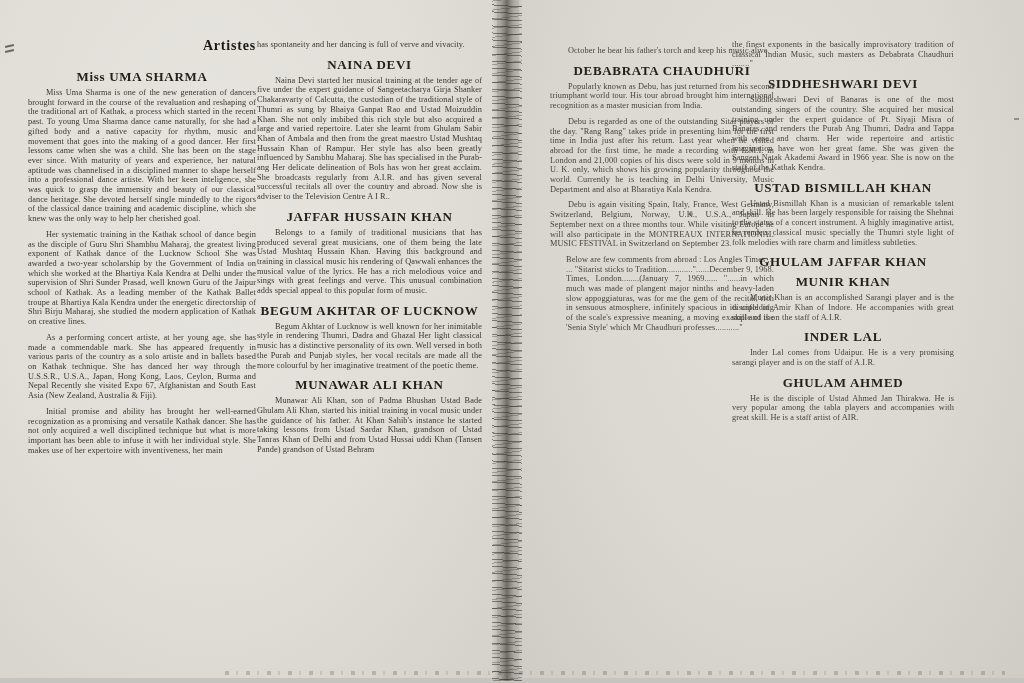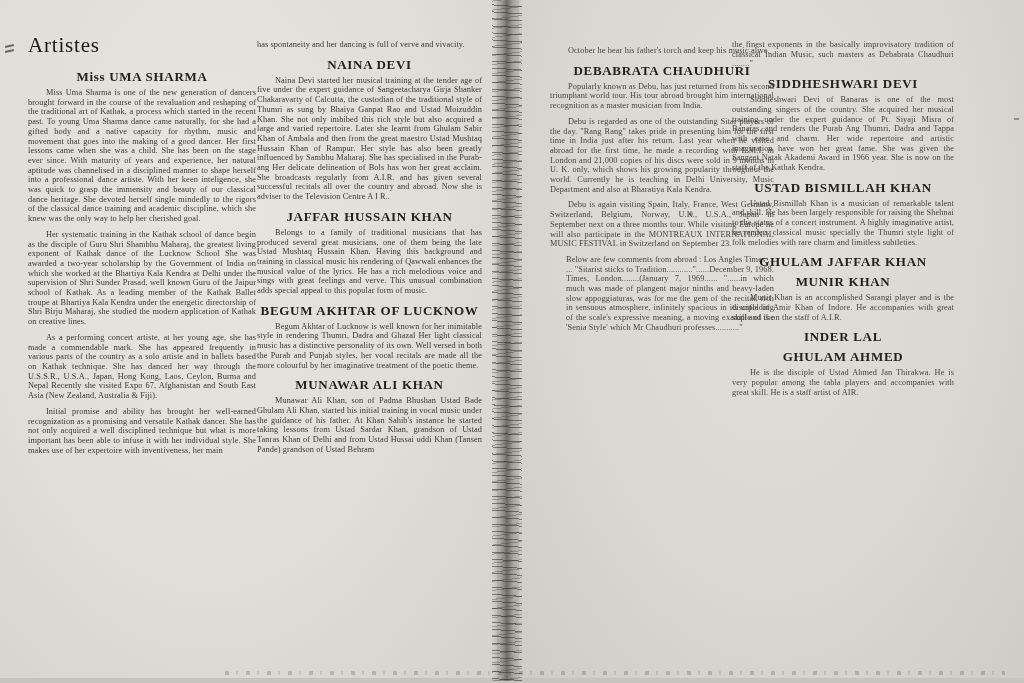--- a/index.html
+++ b/index.html
@@ -37,22 +37,22 @@
   .col{
     position:absolute;text-align:justify;
     color:#3a372f;font-size:8.3px;line-height:9.7px;letter-spacing:.1px;
   }
   #col1{left:28px;top:36px;width:228px;}
   #col2{left:257px;top:40px;width:225px;}
   #col3{left:550px;top:46px;width:224px;color:#47443c;}
   #col4{left:732px;top:40px;width:222px;color:#47443c;}
 
   .title{
-    font-size:21px;line-height:19px;font-weight:normal;color:#1c1a17;
-    letter-spacing:.8px;margin:0 0 16px 0;text-align:left;
+    font-size:14px;line-height:19px;font-weight:bold;color:#1c1a17;
+    letter-spacing:.8px;margin:0 0 16px 0;text-align:right;
   }
   .heading{
     font-size:13px;line-height:11px;font-weight:bold;color:#24211c;
     letter-spacing:.7px;margin:9px 0 6px 0;text-align:center;
   }
   .para{margin:0 0 6px 0;text-indent:18px;}
   .cont{margin:0 0 6px 0;text-indent:0;}
   .quote{margin:0 0 6px 16px;}
 </style>
 </head>
@@ -97,15 +97,16 @@
 <div id="col4" class="col">
     <p class="cont">the finest exponents in the basically improvisatory tradition of classical Indian Music, such masters as Debabrata Chaudhuri ........"</p>
     <h2 class="heading">SIDDHESHWARI DEVI</h2>
     <p class="para">Siddheshwari Devi of Banaras is one of the most outstanding singers of the country. She acquired her musical training under the expert guidance of Pt. Siyaji Misra of Banaras, and renders the Purab Ang Thumri, Dadra and Tappa with ease and charm. Her wide repertoire and artistic imagination have won her great fame. She was given the Sangeet Natak Akademi Award in 1966 year. She is now on the staff of the Kathak Kendra.</p>
     <h2 class="heading">USTAD BISMILLAH KHAN</h2>
     <p class="para">Ustad Bismillah Khan is a musician of remarkable talent and skill. He has been largely responsible for raising the Shehnai to the status of a concert instrument. A highly imaginative artist, he renders classical music specially the Thumri style light of folk melodies with rare charm and limitless subtleties.</p>
     <h2 class="heading">GHULAM JAFFAR KHAN</h2>
     <h2 class="heading">MUNIR KHAN</h2>
     <p class="para">Munir Khan is an accomplished Sarangi player and is the disciple of Amir Khan of Indore. He accompanies with great skill and is on the staff of A.I.R.</p>
     <h2 class="heading">INDER LAL</h2>
+    <p class="para">Inder Lal comes from Udaipur. He is a very promising sarangi player and is on the staff of A.I.R.</p>
     <h2 class="heading">GHULAM AHMED</h2>
     <p class="para">He is the disciple of Ustad Ahmed Jan Thirakwa. He is very popular among the tabla players and accompanies with great skill. He is a staff artist of AIR.</p>
   </div>
 
 </body></html>

